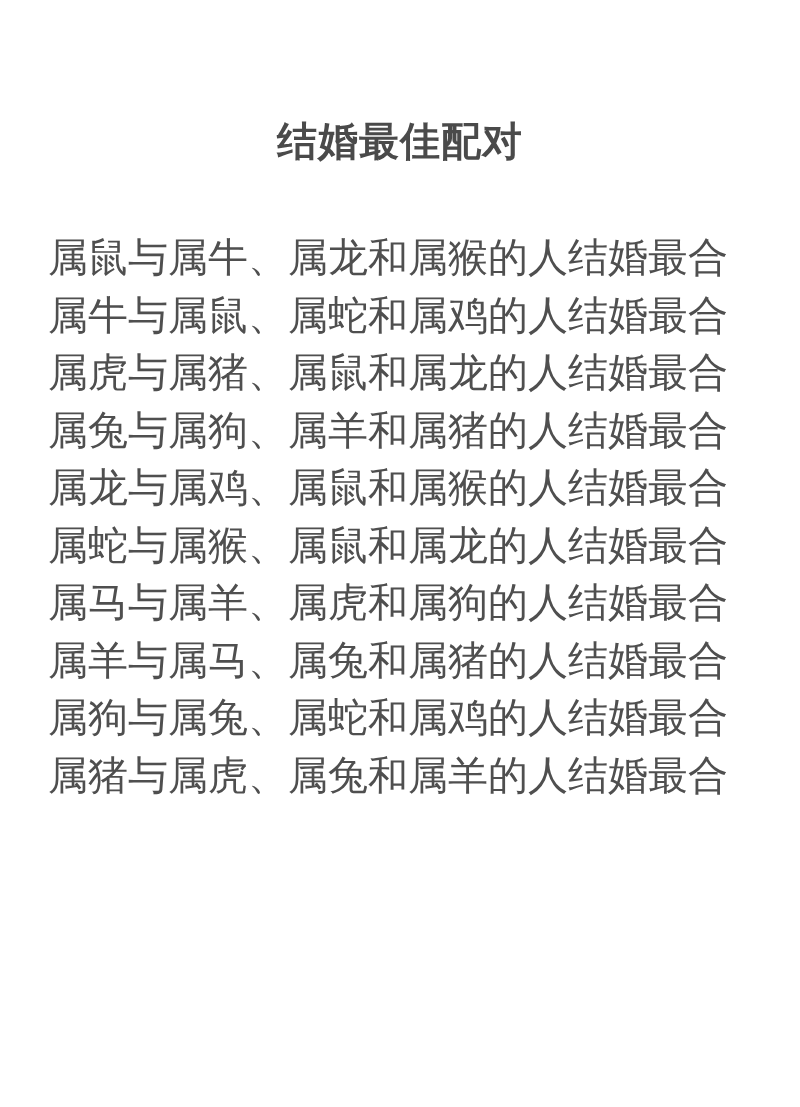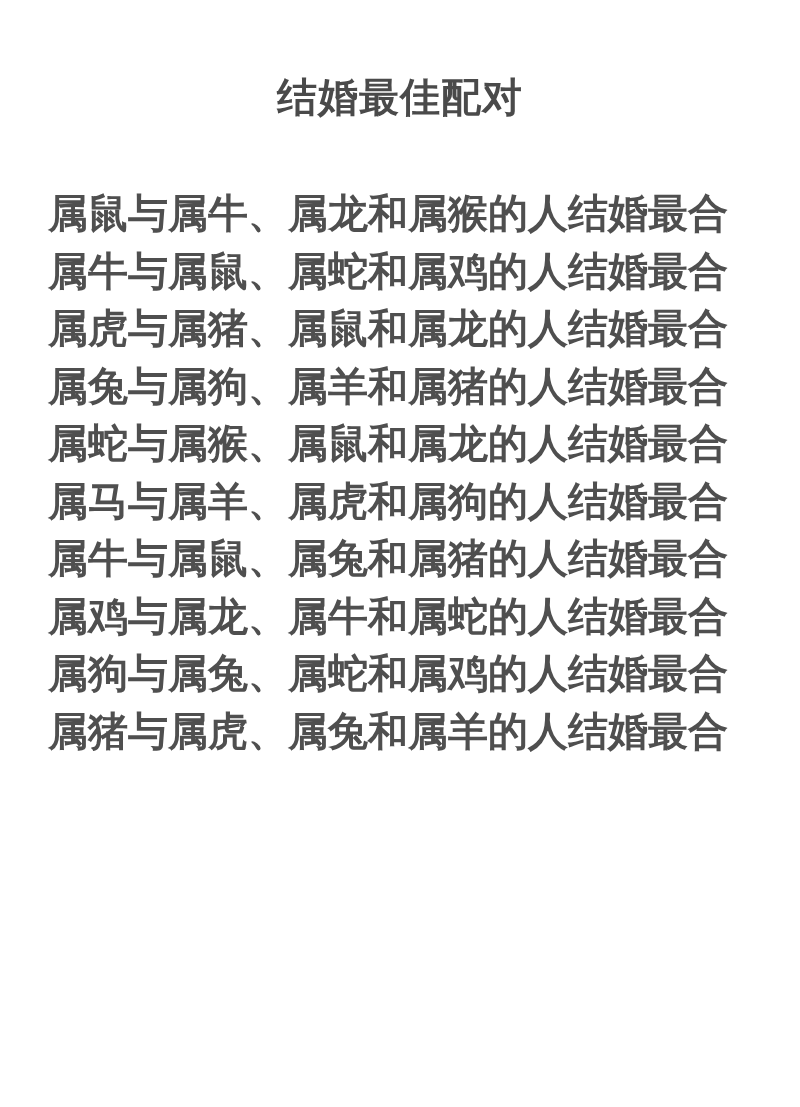--- a/index.html
+++ b/index.html
@@ -10,57 +10,57 @@
     width: 800px;
     height: 1107px;
     background: #ffffff;
     font-family: "Liberation Sans", sans-serif;
     overflow: hidden;
   }
   .page {
     width: 800px;
     height: 1107px;
     box-sizing: border-box;
-    padding-top: 69px;
+    padding-top: 113px;
     background: #ffffff;
   }
   .title {
     font-size: 40px;
     line-height: 57px;
     font-weight: bold;
     text-align: center;
     color: #4a4a4a;
     letter-spacing: 1px;
     margin: 0;
   }
   .lines {
     margin-top: 59px;
     padding-left: 48px;
     padding-right: 40px;
   }
   .line {
     margin: 0;
     font-size: 40px;
     line-height: 57.5px;
-    font-weight: 700;
+    font-weight: 400;
     color: #4f4f4f;
     white-space: nowrap;
     letter-spacing: 0;
   }
 </style>
 </head>
 <body>
 
 <div class="page">
   <h1 class="title">结婚最佳配对</h1>
   <div class="lines">
     <p class="line">属鼠与属牛、属龙和属猴的人结婚最合</p>
     <p class="line">属牛与属鼠、属蛇和属鸡的人结婚最合</p>
     <p class="line">属虎与属猪、属鼠和属龙的人结婚最合</p>
     <p class="line">属兔与属狗、属羊和属猪的人结婚最合</p>
+    <p class="line">属龙与属鸡、属鼠和属猴的人结婚最合</p>
     <p class="line">属蛇与属猴、属鼠和属龙的人结婚最合</p>
     <p class="line">属马与属羊、属虎和属狗的人结婚最合</p>
-    <p class="line">属牛与属鼠、属兔和属猪的人结婚最合</p>
-    <p class="line">属鸡与属龙、属牛和属蛇的人结婚最合</p>
+    <p class="line">属羊与属马、属兔和属猪的人结婚最合</p>
     <p class="line">属狗与属兔、属蛇和属鸡的人结婚最合</p>
     <p class="line">属猪与属虎、属兔和属羊的人结婚最合</p>
   </div>
 </div>
 
 </body></html>

